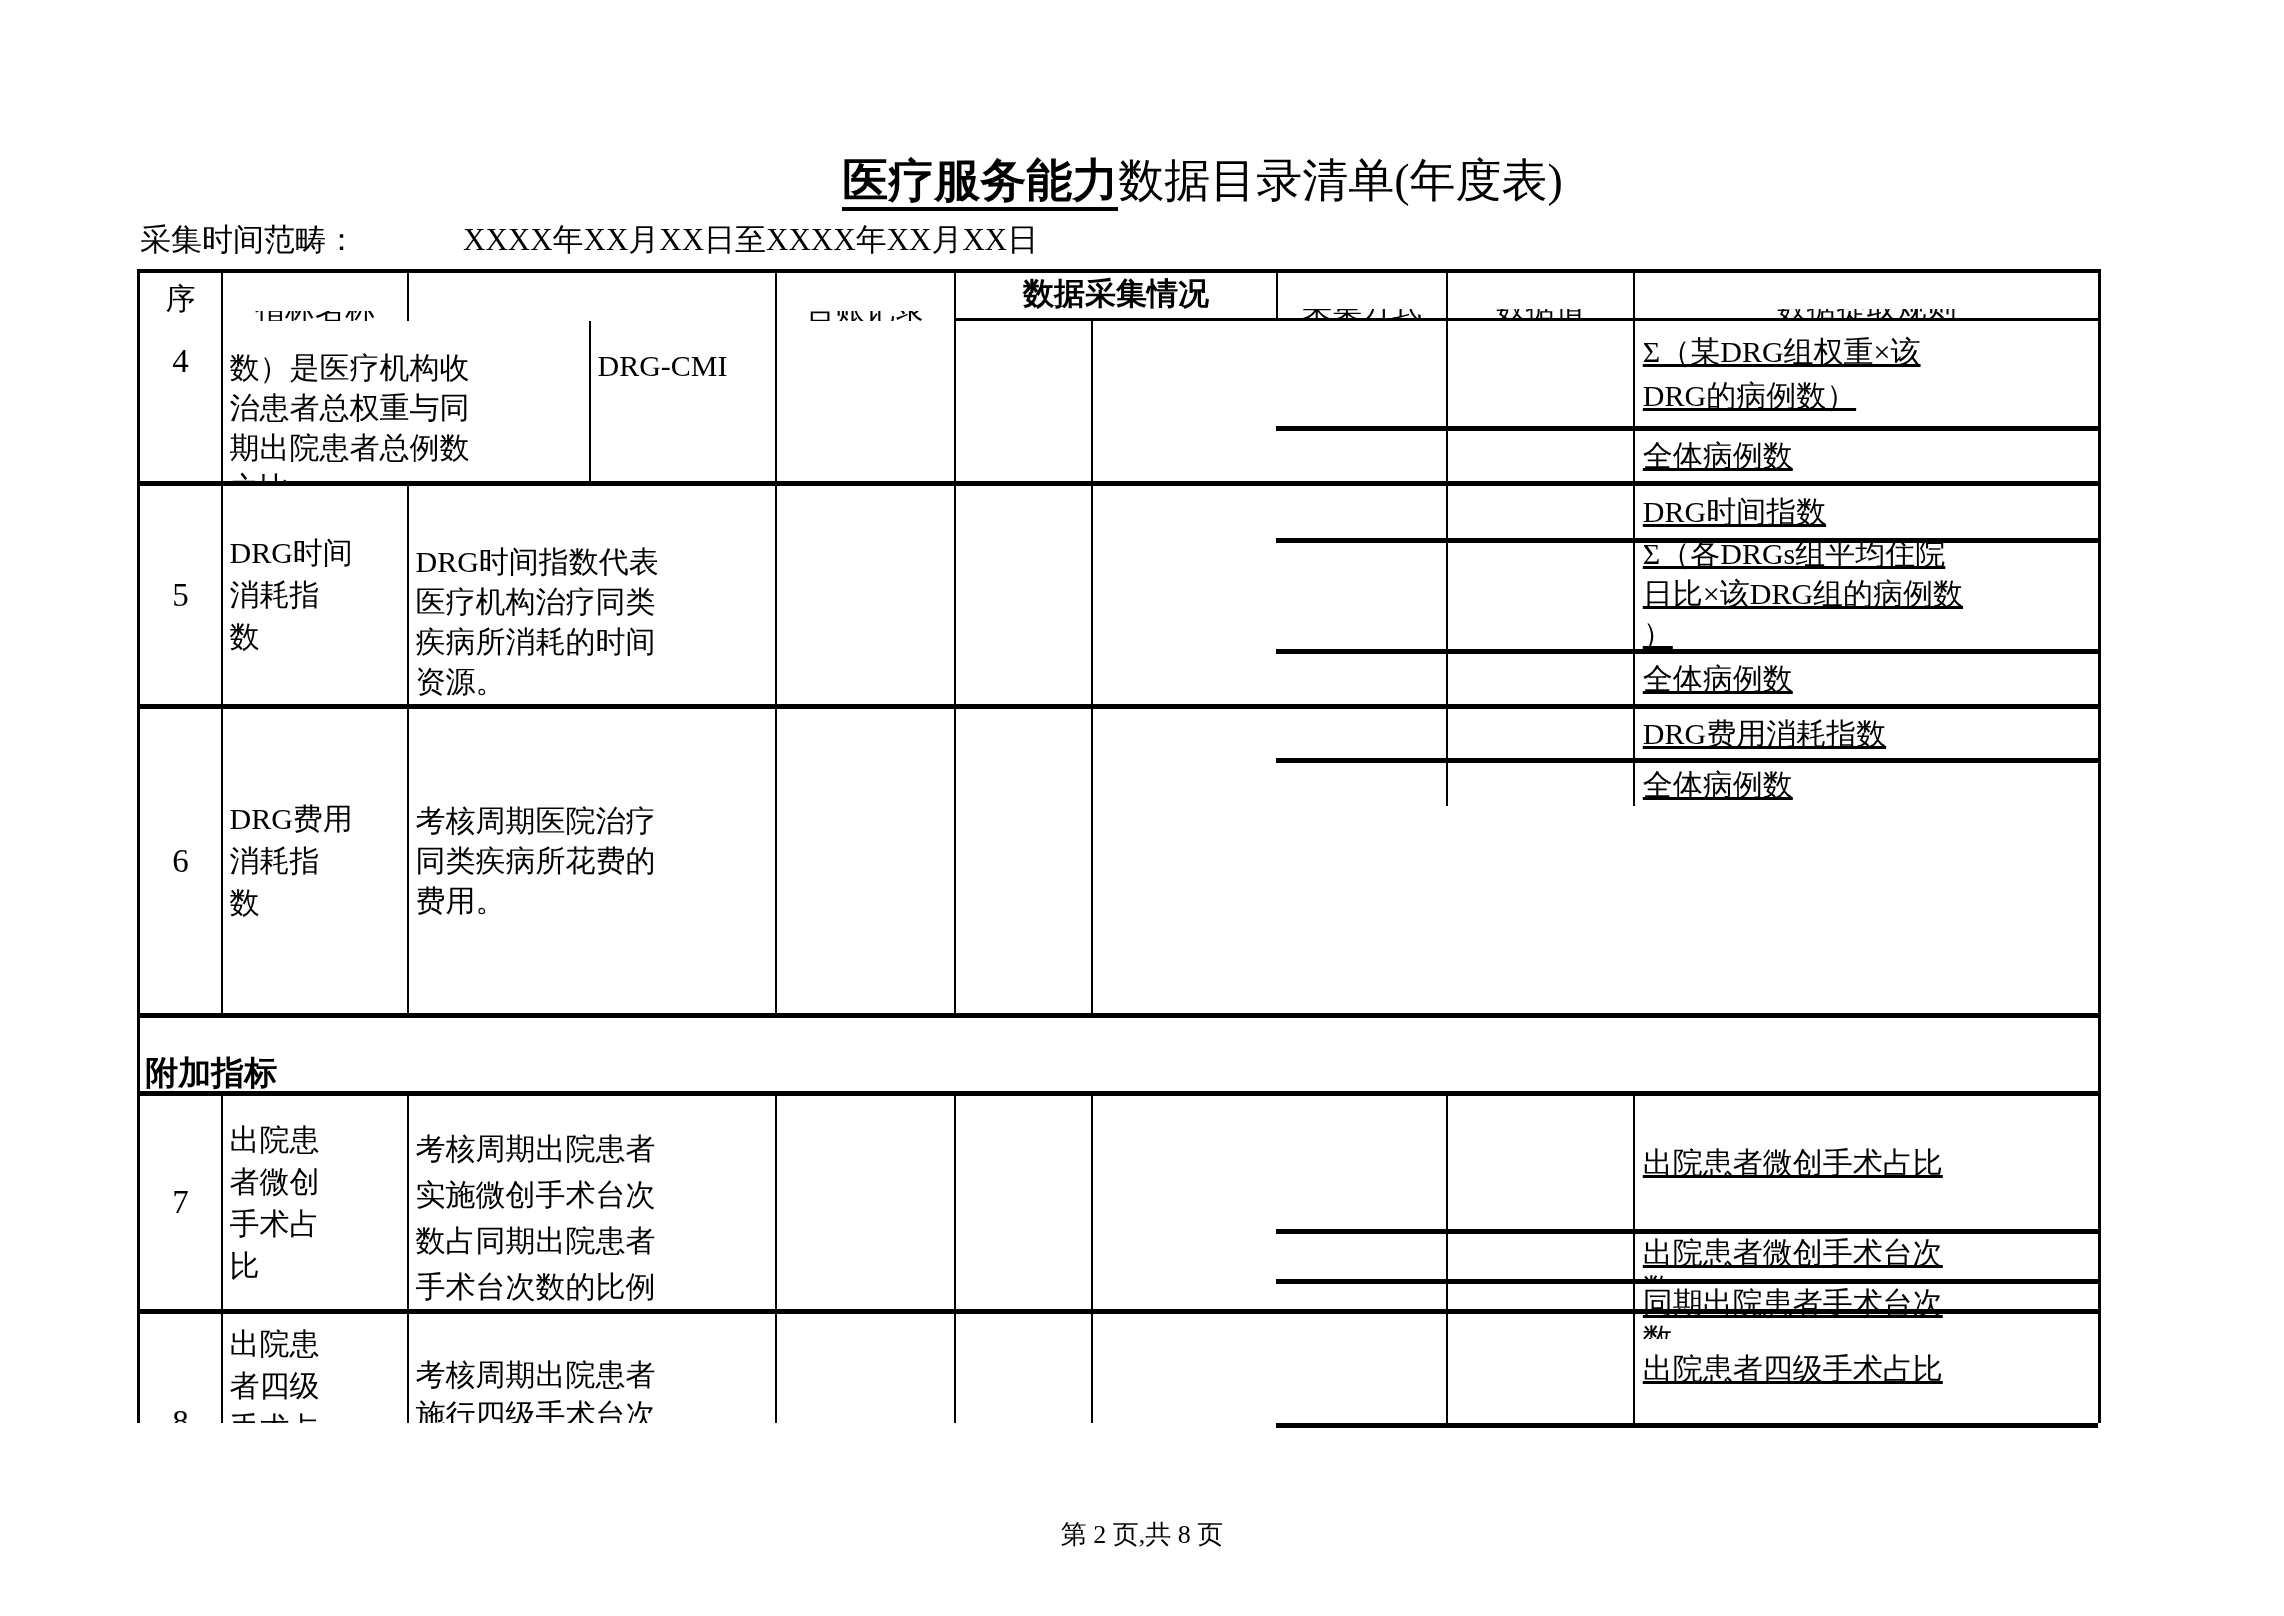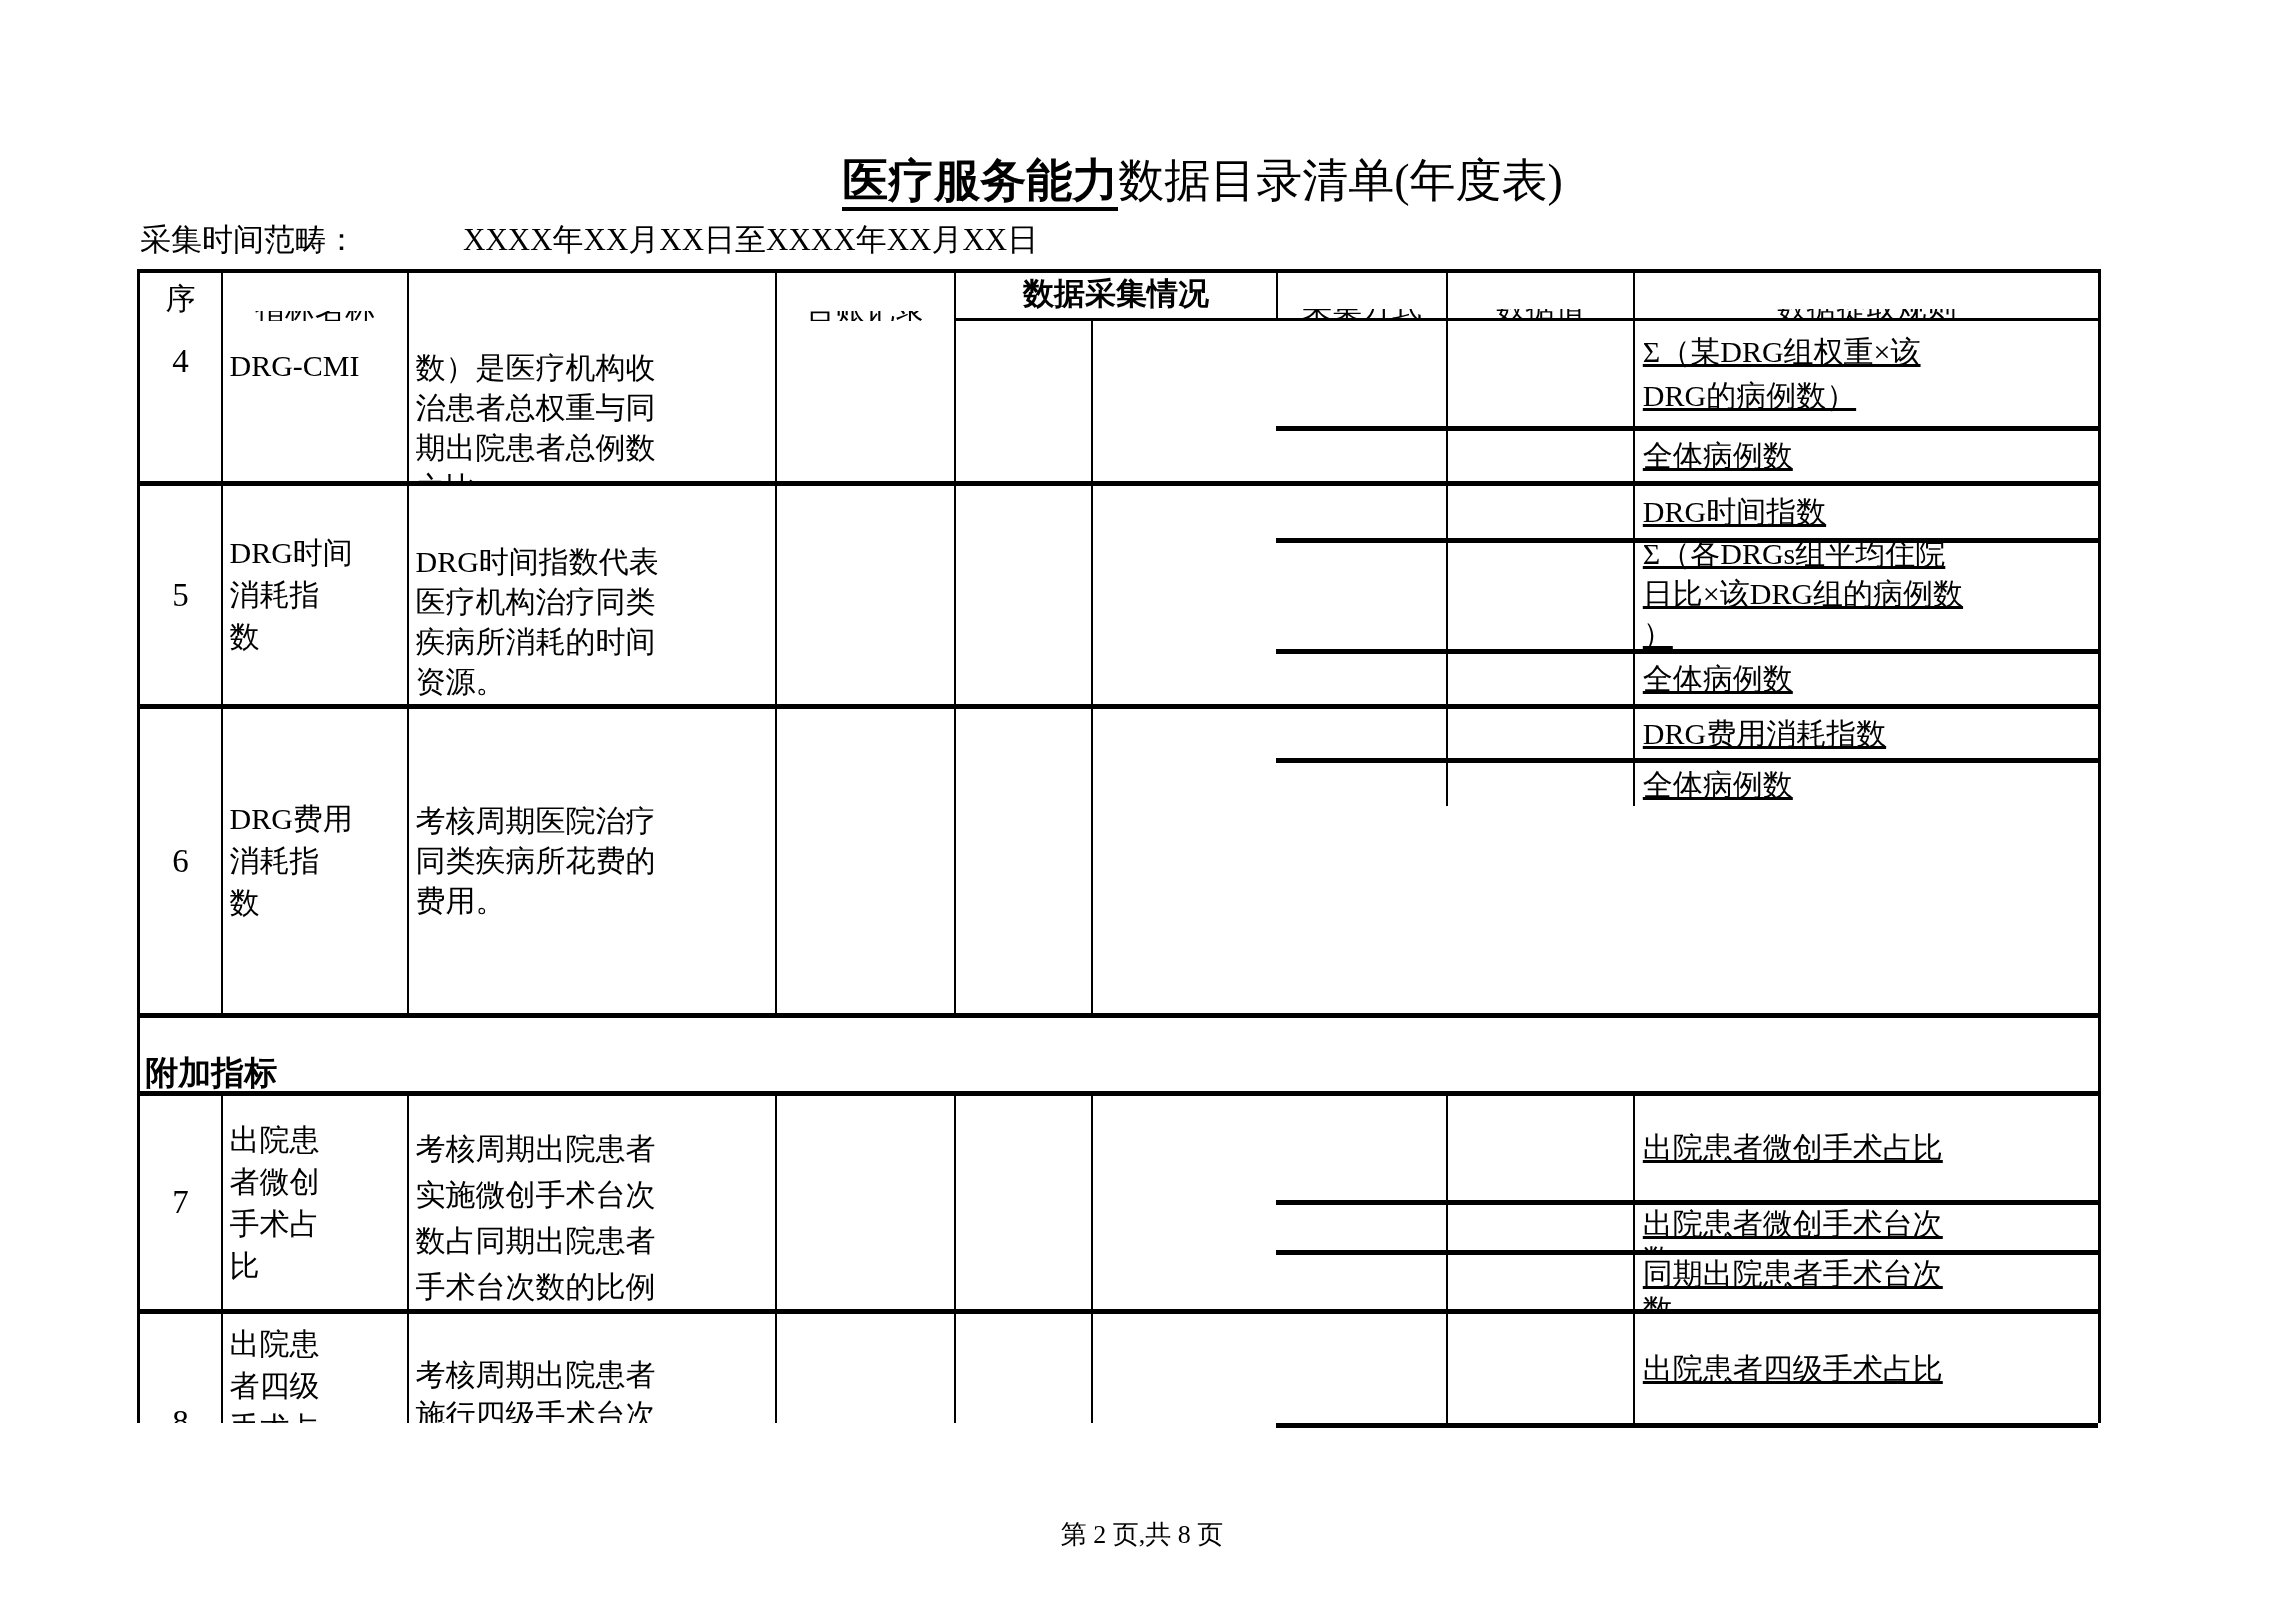--- a/index.html
+++ b/index.html
@@ -122,27 +122,27 @@
         <div class="tip in">
           <span>数据提取规则</span>
         </div>
       </div>
     </div>
 
     <div class="row irow first" style="height:160px">
       <div class="cell c1 cfirst num topish">
         <span>4</span>
       </div>
-      <div class="cell c2 name topish">DRG-CMI</div>
       <div class="cell c3 def clipTop">
         <span class="inner">数）是医疗机构收
 治患者总权重与同
 期出院患者总例数
 之比.</span>
       </div>
+      <div class="cell c2 name topish">DRG-CMI</div>
       <div class="cell c4"></div>
       <div class="cell c5"></div>
       <div class="cell c6"></div>
       <div class="stack">
         <div class="srow sfirst" style="height:105px">
           <div class="cell c7 cfirst"></div>
           <div class="cell c8"></div>
           <div class="cell c9 fx">Σ（某DRG组权重×该
 DRG的病例数）</div>
         </div>
@@ -237,21 +237,21 @@
       <div class="cell c3 def r7">
         <span class="inner">考核周期出院患者
 实施微创手术台次
 数占同期出院患者
 手术台次数的比例</span>
       </div>
       <div class="cell c4"></div>
       <div class="cell c5"></div>
       <div class="cell c6"></div>
       <div class="stack">
-        <div class="srow sfirst" style="height:104px">
+        <div class="srow sfirst" style="height:133px">
           <div class="cell c7 cfirst"></div>
           <div class="cell c8"></div>
           <div class="cell c9 fx">出院患者微创手术占比</div>
         </div>
         <div class="srow" style="height:50px">
           <div class="cell c7 cfirst"></div>
           <div class="cell c8"></div>
           <div class="cell c9 fx tight">出院患者微创手术台次
 数</div>
         </div>

